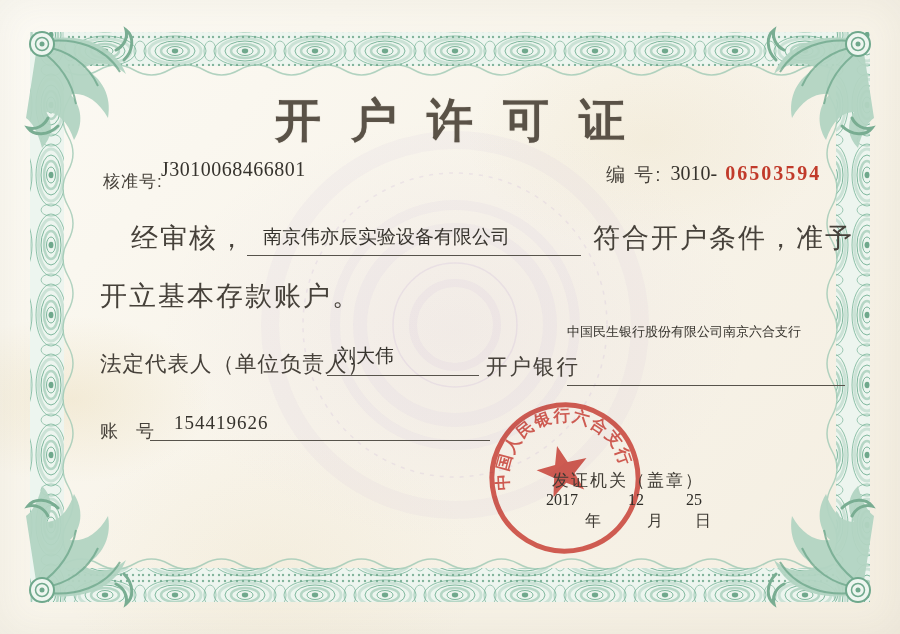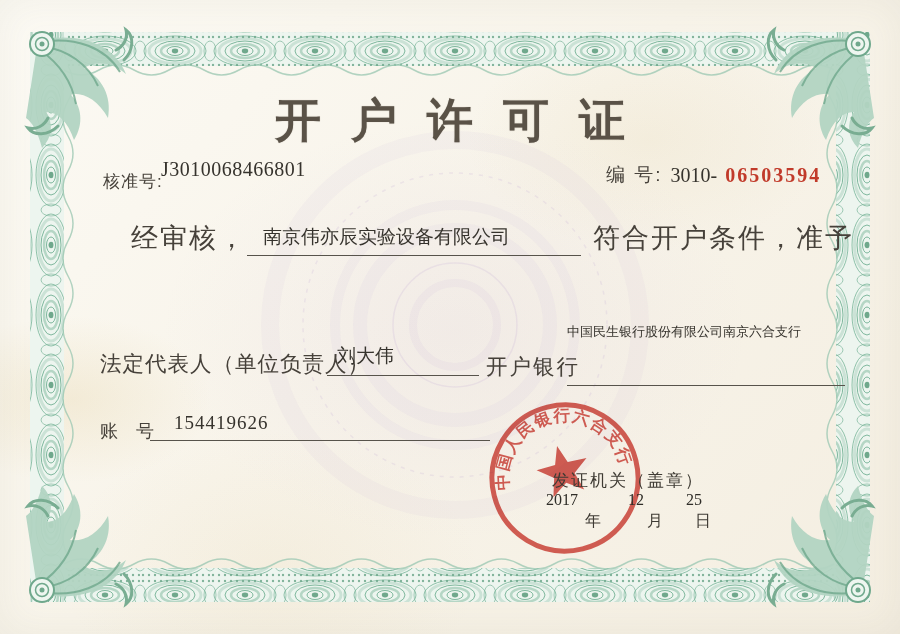--- a/index.html
+++ b/index.html
@@ -20,21 +20,21 @@
   .val{color:#36332d;}
   .title{
     left:0; right:0; top:90px; text-align:center;
     font-family:"Liberation Serif","DejaVu Serif",serif;
     font-size:46px; font-weight:700; color:#5a5247;
     letter-spacing:30px; padding-left:30px;
     text-shadow:0 0 1px rgba(90,82,71,.45);
   }
   .approval{left:103px; top:170px; font-size:17px; letter-spacing:1px;}
   .approval-val{left:161px; top:158px; font-size:20px; letter-spacing:.5px;}
-  .serial{left:606px; top:162px; display:flex; align-items:center; gap:8px;}
+  .serial{left:606px; top:162px; display:flex; align-items:flex-start; gap:8px;}
   .serial-label{font-size:19px; letter-spacing:2px;}
   .serial-prefix{font-size:20px;}
   .serial-number{font-size:20px; letter-spacing:2px; font-weight:600;}
   .line1{left:131px; top:220px; display:flex; align-items:baseline;}
   .big{font-size:27px; letter-spacing:2px; color:#46413a;}
   .u-company{width:318px; border-bottom:1.5px solid #57534b; align-self:flex-end;
              padding:0 0 5px 16px; font-size:19px;}
   .qualify{margin-left:12px;}
   .line2{left:100px; top:278px;}
   .legal-label{left:100px; top:349px; font-size:21.5px; letter-spacing:1px;}
@@ -171,20 +171,21 @@
     <span class="serial-prefix serif val">3010-</span>
     <span class="serial-number serif" style="color:#c13a2a">06503594</span>
   </div>
 
   <div class="abs line1">
     <span class="big">经审核，</span>
     <span class="u-company serif val">南京伟亦辰实验设备有限公司</span>
     <span class="big qualify">符合开户条件，准予</span>
   </div>
 
+  <div class="abs line2 big">开立基本存款账户。</div>
 
   <div class="abs legal-label ink">法定代表人（单位负责人）</div>
   <div class="abs u-rep serif val">刘大伟</div>
 
   <div class="abs bank-label ink">开户银行</div>
   <div class="abs u-bank serif val">中国民生银行股份有限公司南京六合支行</div>
 
   <div class="abs acct-label ink">账　号</div>
   <div class="abs u-acct serif val">154419626</div>
 

